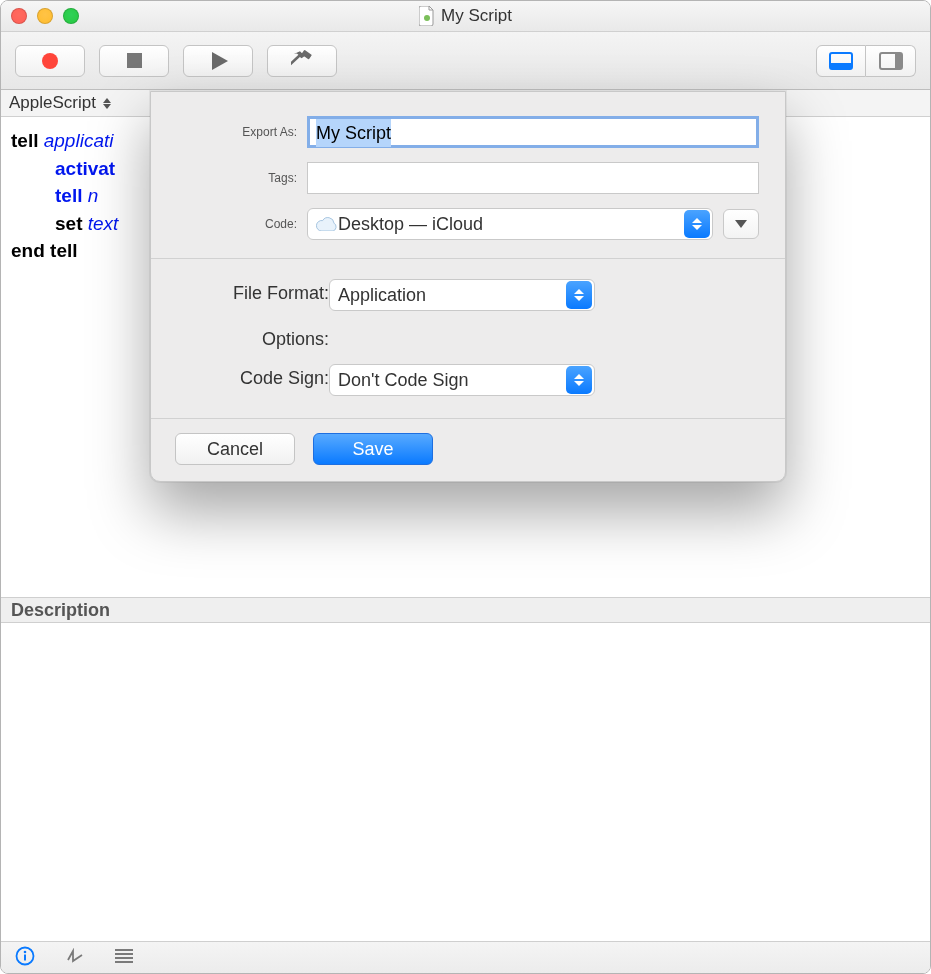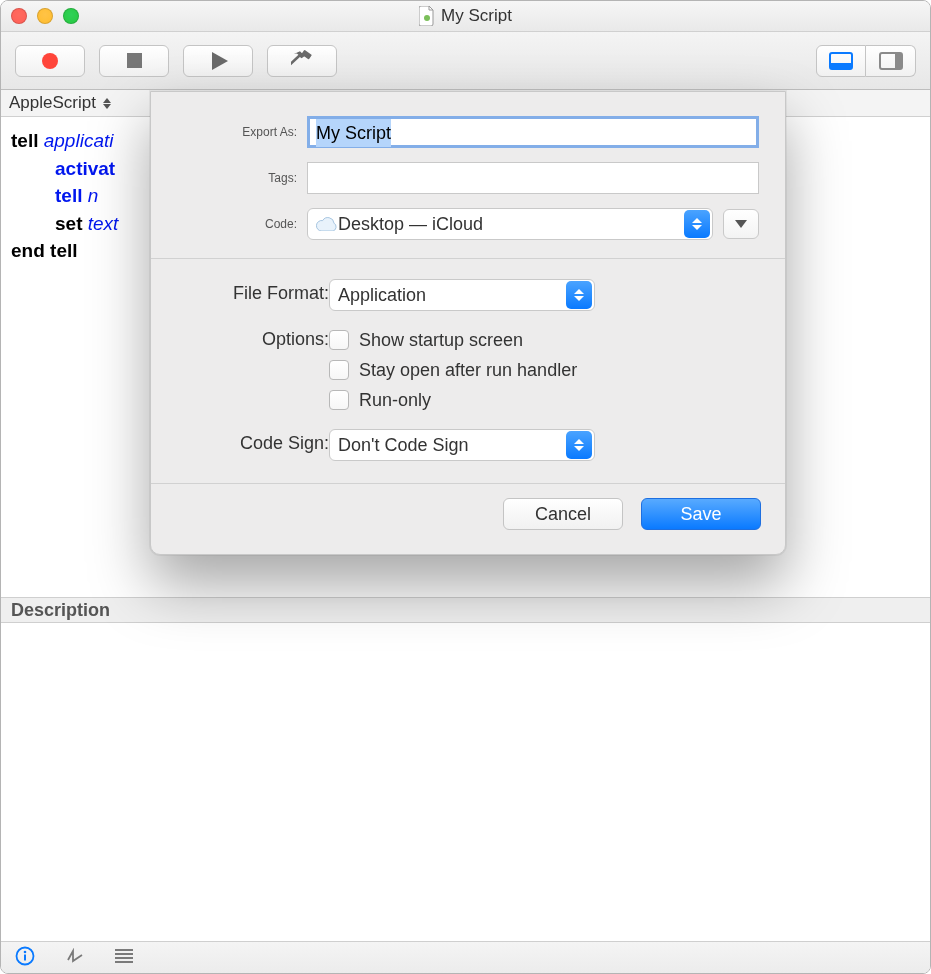--- a/index.html
+++ b/index.html
@@ -127,21 +127,21 @@
   .divider{height:1px;background:#d1d1d1;}
 
   .opts-section{padding:20px 26px 22px 26px;}
   .opts-row{display:flex;align-items:flex-start;margin-bottom:14px;}
   .opts-row .lbl{width:152px;text-align:right;color:#333;padding-top:4px;}
   .opts-row .body{flex:1;}
   .popup.sm{width:266px;flex:0 0 auto;}
   .checkline{display:flex;align-items:center;gap:10px;height:30px;}
   .cbox{width:20px;height:20px;border:1px solid #b8b8b8;border-radius:4px;background:linear-gradient(#fff,#f6f6f6);}
 
-  .footer{border-top:1px solid #d1d1d1;padding:14px 24px 24px;display:flex;justify-content:flex-end;gap:18px;}
+  .footer{border-top:1px solid #d1d1d1;padding:14px 24px 16px;display:flex;gap:18px;}
   .btn{height:32px;min-width:120px;padding:0 26px;border-radius:6px;border:1px solid #c4c4c4;background:linear-gradient(#ffffff,#f1f1f1);font-size:18px;color:#333;display:flex;align-items:center;justify-content:center;}
   .btn.primary{background:linear-gradient(#58aaff,#0a7aff);border:1px solid #1e6fe0;color:#fff;}
 
 </style>
 </head>
 <body>
 
 <div class="titlebar">
   <div class="traffic">
     <div class="tl red"></div>
@@ -277,34 +277,20 @@
           <span>Application</span>
           <div class="end-arrows">
               <div class="u"></div>
               <div class="d"></div>
             </div>
         </div>
       </div>
     </div>
     <div class="opts-row">
       <div class="lbl">Options:</div>
-      <div class="body">
-        <div class="checkline">
-          <div class="cbox"></div>
-          <span>Show startup screen</span>
-        </div>
-        <div class="checkline">
-          <div class="cbox"></div>
-          <span>Stay open after run handler</span>
-        </div>
-        <div class="checkline">
-          <div class="cbox"></div>
-          <span>Run-only</span>
-        </div>
-      </div>
     </div>
     <div class="opts-row" style="margin-bottom:0;">
       <div class="lbl">Code Sign:</div>
       <div class="body">
         <div class="popup sm">
           <span>Don't Code Sign</span>
           <div class="end-arrows">
               <div class="u"></div>
               <div class="d"></div>
             </div>

